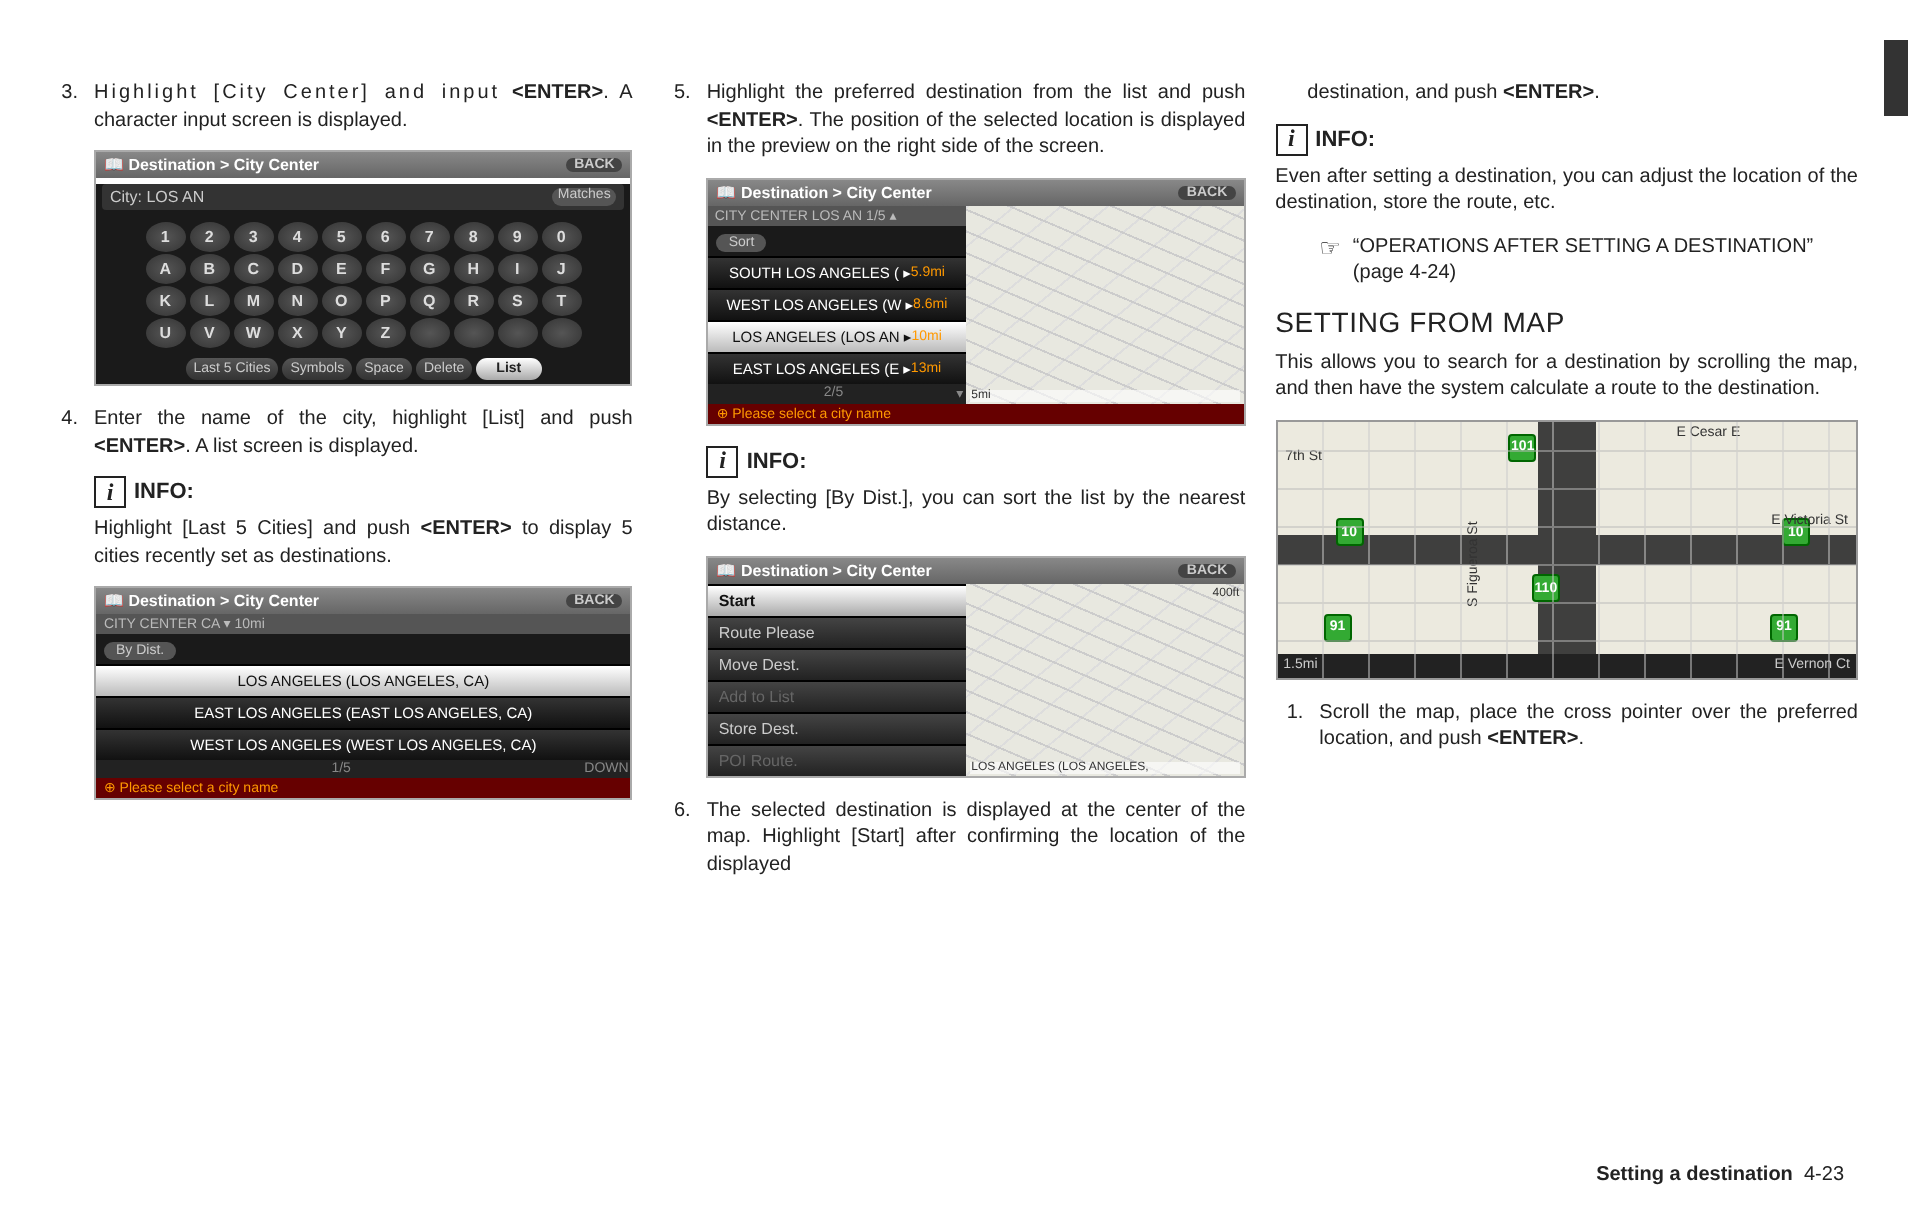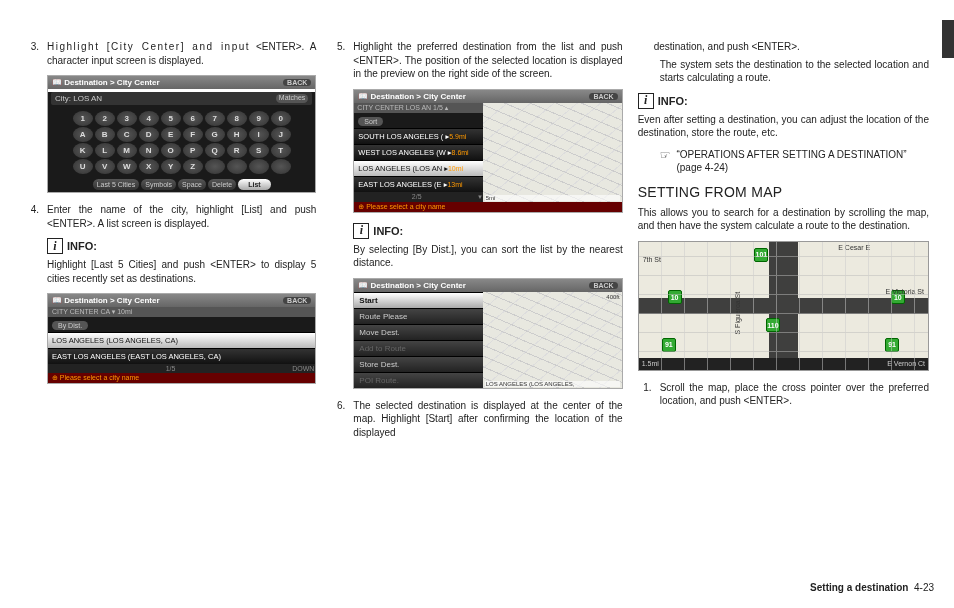--- a/index.html
+++ b/index.html
@@ -5,39 +5,39 @@
   *{box-sizing:border-box;margin:0;padding:0}
   body{width:954px;height:608px;font-family:Helvetica,Arial,sans-serif;font-size:10px;color:#222;padding:40px 25px 30px;background:#fff;position:relative}
   .cols{display:flex;gap:15px}
   .col{flex:1;min-width:0}
   .col3{position:relative}
   .tab{position:absolute;top:-20px;right:-25px;width:12px;height:38px;background:#333}
   ol{list-style:none}
   li{display:flex;gap:8px;margin-bottom:8px;text-align:justify;text-justify:inter-word;line-height:1.35}
   li .num{flex:0 0 14px;text-align:right}
   li .txt{flex:1}
-  .b{font-weight:normal}
+  .b{font-weight:bold}
   .scr{margin:6px 0 10px 22px;border:1px solid #aaa}
   .scr-hdr{background:linear-gradient(#888,#666);color:#fff;font-size:8px;font-weight:bold;padding:2px 4px;display:flex;justify-content:space-between;align-items:center}
   .scr-hdr .back{background:#444;color:#ccc;font-size:7px;padding:0 4px;border-radius:6px}
   .scr-body{background:#1a1a1a}
   .kbd-inp{background:#333;color:#ccc;font-size:8px;padding:2px 4px;margin:3px;border-radius:2px;display:flex;justify-content:space-between}
   .kbd-inp .m{background:#555;font-size:7px;padding:0 3px;border-radius:6px}
   .keys{padding:2px}
   .krow{display:flex;justify-content:center;gap:2px;margin:1px 0}
   .key{width:20px;height:15px;border-radius:50%;background:radial-gradient(#555,#333);color:#ddd;font-size:8px;display:flex;align-items:center;justify-content:center;font-weight:bold}
   .btnrow{display:flex;gap:2px;padding:2px;justify-content:center}
   .kbtn{background:linear-gradient(#555,#333);color:#ccc;font-size:7px;padding:2px 4px;border-radius:8px}
   .kbtn.list{background:linear-gradient(#fff,#aaa);color:#222;font-weight:bold;padding:2px 10px}
   .info{display:flex;align-items:center;gap:4px;margin:8px 0 4px 22px}
   .info-ico{width:16px;height:16px;border:1.5px solid #222;display:flex;align-items:center;justify-content:center;font-family:serif;font-weight:bold;font-size:12px;font-style:italic}
   .info-lbl{font-weight:bold;font-size:11px}
   .info-txt{margin:0 0 8px 22px;text-align:justify;line-height:1.35}
   .list-body .mini{background:#555;color:#bbb;font-size:7px;padding:1px 4px;display:flex;gap:4px}
-  .lrow{background:linear-gradient(#333,#111);color:#fff;font-size:7.5px;padding:3px 4px;border-top:1px solid #000;display:flex;justify-content:flex-start;align-items:center}
+  .lrow{background:linear-gradient(#333,#111);color:#fff;font-size:7.5px;padding:3px 4px;border-top:1px solid #000;display:flex;justify-content:center;align-items:center}
   .lrow .d{color:#f90;font-size:7px}
   .lrow.hl{background:linear-gradient(#fff,#bbb);color:#111}
   .pill{background:#555;color:#ccc;font-size:7px;padding:1px 6px;border-radius:7px;display:inline-block}
   .ftr{background:#600;color:#f90;font-size:7px;padding:1px 4px}
   .pgn{background:#222;color:#888;font-size:7px;text-align:center;padding:1px;display:flex;justify-content:space-between}
   .split{display:flex}
   .split .left{flex:0 0 48%}
   .split .map{flex:1;background:#e8e8e0;position:relative;font-size:6px;color:#888}
   .map::before{content:"";position:absolute;inset:0;background:repeating-linear-gradient(23deg,transparent 0 9px,#ccc 9px 10px),repeating-linear-gradient(-40deg,transparent 0 14px,#ddd 14px 15px)}
   .map .lbl{position:absolute;bottom:1px;left:2px;right:2px;font-size:6px;color:#333;background:rgba(255,255,255,.6);padding:0 1px}
@@ -51,21 +51,21 @@
   .bodytxt{text-align:justify;line-height:1.35;margin-bottom:8px}
   .bigmap{margin:4px 0 10px 0;border:1px solid #999;height:130px;background:#eceadf;position:relative;overflow:hidden}
   .bigmap::before{content:"";position:absolute;inset:0;background:
     linear-gradient(180deg,transparent 44%,#222 44% 56%,transparent 56%),
     linear-gradient(90deg,transparent 45%,#222 45% 55%,transparent 55%);
     opacity:.85}
   .bigmap::after{content:"";position:absolute;inset:0;background:repeating-linear-gradient(0deg,transparent 0 18px,#bbb 18px 19px),repeating-linear-gradient(90deg,transparent 0 22px,#ccc 22px 23px);opacity:.5}
   .bigmap .sh{position:absolute;width:14px;height:14px;background:#3a3;border:1px solid #060;border-radius:2px;display:flex;align-items:center;justify-content:center;color:#fff;font-size:7px;font-weight:bold}
   .bigmap .rd{position:absolute;font-size:7px;color:#333;white-space:nowrap}
   .bigmap .bb{position:absolute;bottom:0;left:0;right:0;height:12px;background:#222;display:flex;justify-content:space-between;align-items:center;color:#ccc;font-size:7px;padding:0 3px}
-  .pgfoot{position:absolute;bottom:15px;right:20px;font-size:10px}
+  .pgfoot{position:absolute;bottom:15px;right:32px;font-size:10px}
   .pgfoot .sec{font-weight:bold}
 </style>
 </head>
 <body>
 
 <div class="cols">
 
   <div class="col">
     <ol>
       <li>
@@ -161,20 +161,21 @@
       <div class="scr-hdr">
           <span>📖 <span>Destination &gt; City Center</span></span>
           <span class="back">BACK</span>
         </div>
       <div class="scr-body list-body">
         <div class="mini">CITY CENTER      CA  ▾  10mi</div>
         <div style="padding:2px 4px"><span class="pill">By Dist.</span></div>
         <div id="clist">
             <div class="lrow hl">LOS ANGELES (LOS ANGELES, CA)</div>
             <div class="lrow">EAST LOS ANGELES (EAST LOS ANGELES, CA)</div>
+            <div class="lrow">WEST LOS ANGELES (WEST LOS ANGELES, CA)</div>
           </div>
         <div class="pgn">
             <span></span>
             <span>1/5</span>
             <span>DOWN</span>
           </div>
         <div class="ftr">⊕ Please select a city name</div>
       </div>
     </div>
   </div>
@@ -236,21 +237,21 @@
     <div class="scr">
       <div class="scr-hdr">
           <span>📖 <span>Destination &gt; City Center</span></span>
           <span class="back">BACK</span>
         </div>
       <div class="scr-body split">
         <div class="left" id="smenu">
             <div class="menu-item start">Start</div>
             <div class="menu-item ">Route Please</div>
             <div class="menu-item ">Move Dest.</div>
-            <div class="menu-item dis">Add to Route</div>
+            <div class="menu-item dis">Add to List</div>
             <div class="menu-item ">Store Dest.</div>
             <div class="menu-item dis">POI Route.</div>
           </div>
         <div class="map">
           <div class="lbl">LOS ANGELES (LOS ANGELES,</div>
           <div style="position:absolute;top:2px;right:2px;font-size:6px;color:#333">400ft</div>
         </div>
       </div>
     </div>
 
@@ -258,21 +259,20 @@
       <li>
         <span class="num">6.</span>
         <span class="txt">The selected destination is displayed at the center of the map. Highlight [Start] after confirming the location of the displayed</span>
       </li>
     </ol>
   </div>
 
   <div class="col col3">
     <div class="tab"></div>
     <div style="margin-left:16px;margin-bottom:4px;text-align:justify;line-height:1.35">destination, and push <span class="b">&lt;ENTER&gt;</span>.</div>
-    <div style="margin-left:22px;margin-bottom:8px;text-align:justify;line-height:1.35">The system sets the destination to the selected location and starts calculating a route.</div>
 
     <div class="info" style="margin-left:0">
       <span class="info-ico">i</span>
       <span class="info-lbl">INFO:</span>
     </div>
     <p class="info-txt" style="margin-left:0">Even after setting a destination, you can adjust the location of the destination, store the route, etc.</p>
     <div class="ref">
       <span class="ref-ico">☞</span>
       <span class="ref-txt">“OPERATIONS AFTER SETTING A DESTINATION” (page 4-24)</span>
     </div>

